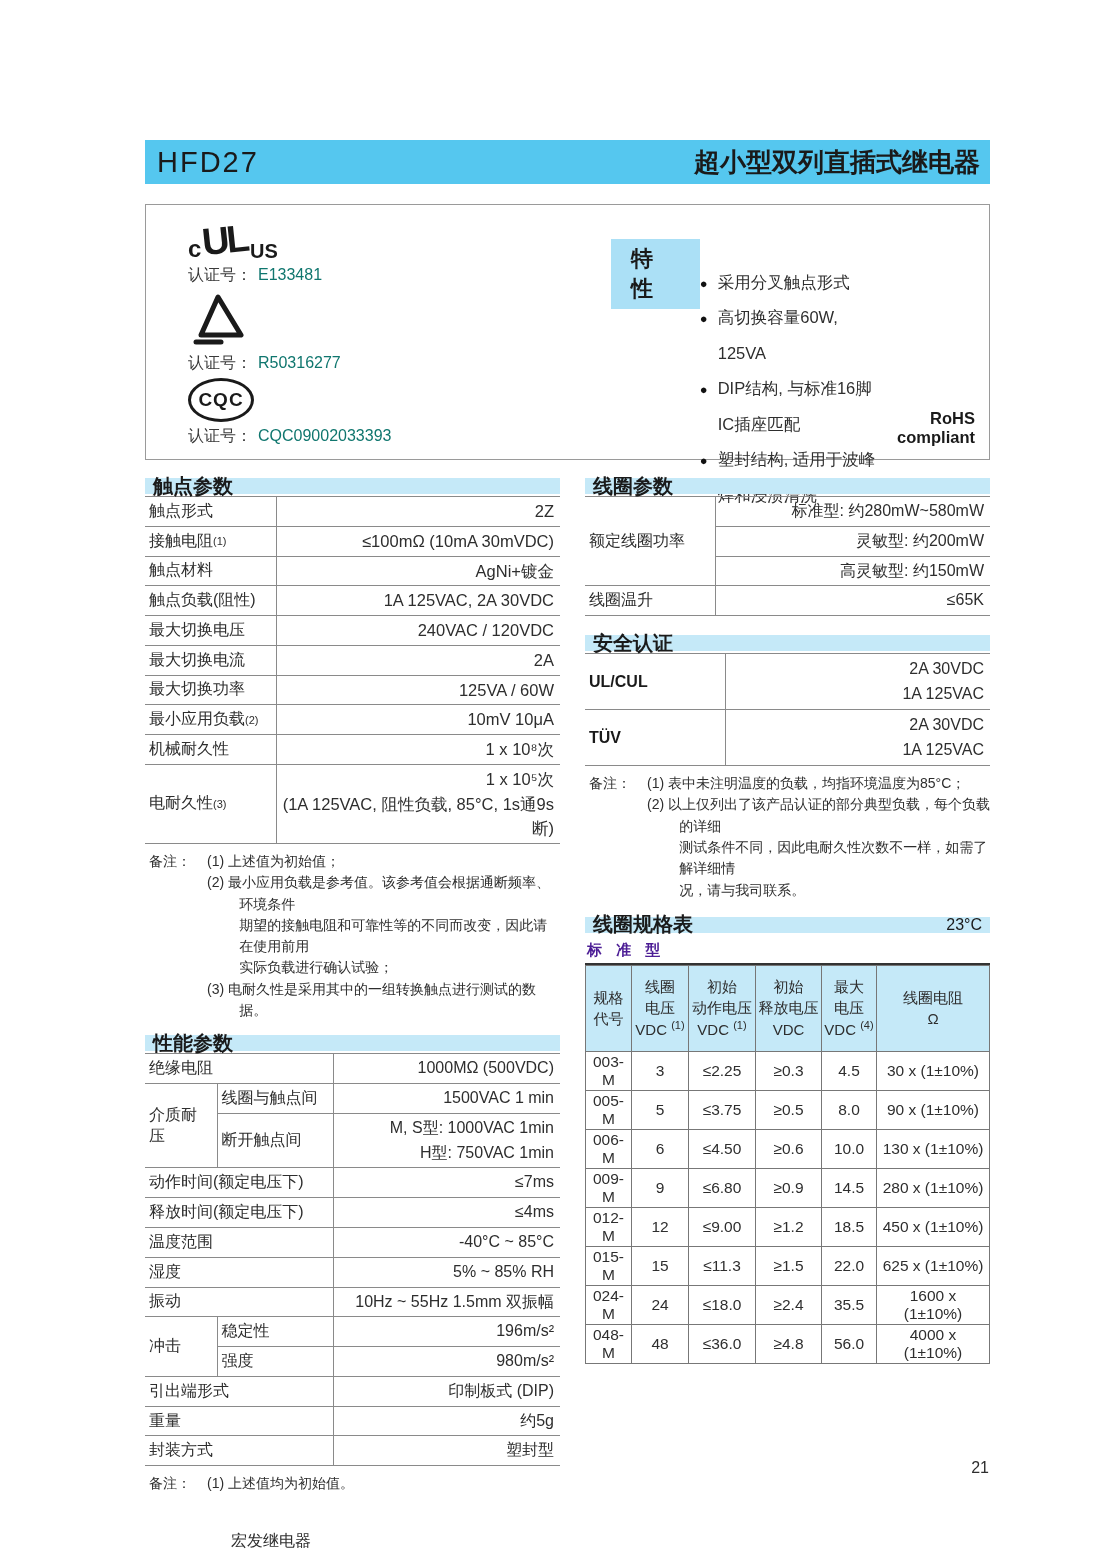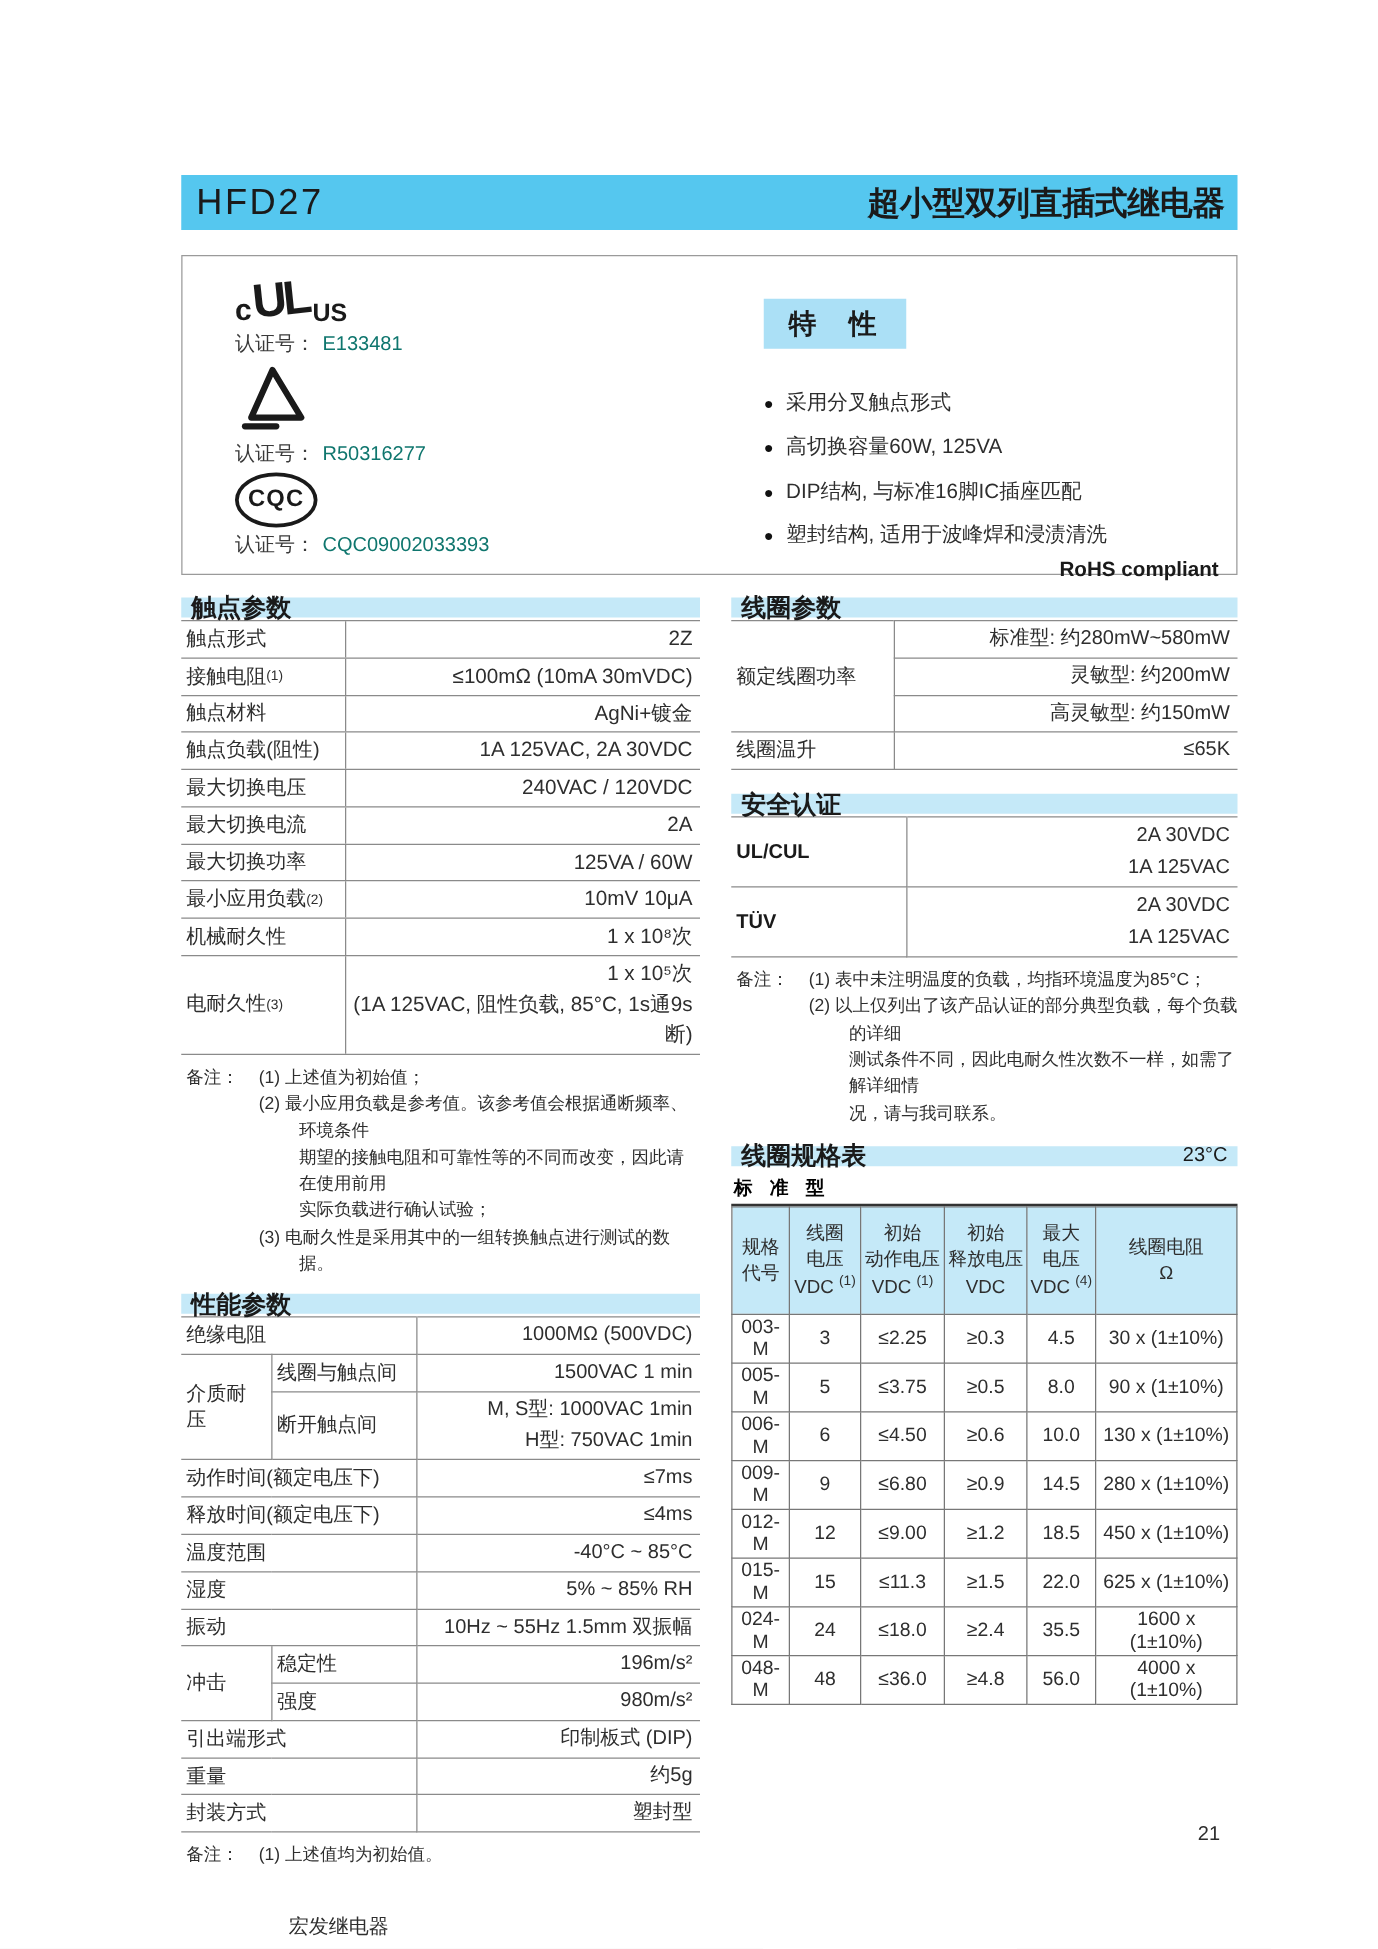--- a/index.html
+++ b/index.html
@@ -16,21 +16,21 @@
   .cert-box { margin-top:20px; height:256px; border:1px solid #9a9a9a; display:flex; }
   .cert-left { flex:1; padding:16px 10px 12px 42px; display:flex; flex-direction:column; justify-content:space-between; }
   .cert-unit { display:flex; flex-direction:column; gap:4px; }
   .cert-line { font-size:16px; color:#3a3a3a; }
   .cert-line .num { margin-left:6px; color:#0f766e; }
   .ul-logo { display:flex; align-items:flex-end; color:#1a1a1a; line-height:1; }
   .ul-c { font-size:24px; font-weight:900; }
   .ul-mark { font-size:38px; font-weight:900; letter-spacing:-3px; transform:rotate(-6deg); margin:0 3px 2px 1px; }
   .ul-us { font-size:20px; font-weight:900; }
   .cqc-logo { width:66px; height:44px; border:3px solid #1a1a1a; border-radius:50%; display:flex; align-items:center; justify-content:center; font-size:19px; font-weight:bold; letter-spacing:1px; color:#1a1a1a; }
-  .cert-right { width:392px; padding:34px 14px 12px 14px; display:flex; flex-direction:column; }
+  .cert-right { width:392px; padding:34px 14px 12px 14px; display:flex; flex-direction:row; }
   .feat-title { display:inline-block; background:#ABE0F6; font-size:22px; font-weight:bold; color:#1a1a1a; letter-spacing:10px; padding:5px 14px 5px 20px; align-self:flex-start; }
   .bullets { margin-top:26px; }
   .bullet-row { display:flex; align-items:baseline; gap:10px; font-size:16.5px; color:#2e2e2e; line-height:2.15; }
   .bullet-dot { font-size:13px; color:#111; }
   .rohs { margin-top:auto; text-align:right; font-size:16.5px; font-weight:bold; color:#1a1a1a; }
 
   
   .cols { display:flex; gap:25px; margin-top:18px; }
   .col-l { width:415px; }
   .col-r { width:405px; }
@@ -52,31 +52,31 @@
   .note { padding-left:2.3em; text-indent:-2.3em; white-space:pre-line; }
 
   
   table.ln { width:100%; border-collapse:collapse; border-top:1px solid #8a8a8a; }
   table.ln td { border-bottom:1px solid #8a8a8a; font-size:16px; color:#2e2e2e; padding:2px 6px 2px 4px; height:26px; }
   table.ln td.div-r { border-right:1px solid #8a8a8a; }
   table.ln td.val { text-align:right; white-space:pre-line; line-height:1.55; }
   table.ln td.lbl-b { font-weight:bold; color:#1a1a1a; }
 
   
-  .subtitle { font-size:15px; font-weight:bold; letter-spacing:5px; color:#000000; padding:6px 2px 3px 2px; border-bottom:2px solid #333;font-family:Liberation Serif, serif; }
+  .subtitle { font-size:15px; font-weight:bold; letter-spacing:5px; color:#4c1d95; padding:6px 2px 3px 2px; border-bottom:2px solid #333; }
   table.spec { width:100%; border-collapse:collapse;border-radius:20px; }
   table.spec th, table.spec td { border:1px solid #777; text-align:center; color:#2e2e2e; }
   table.spec th { background:#C5E9F8; font-weight:normal; font-size:15px; height:86px; padding:2px 1px; }
   table.spec th .hl { white-space:pre-line; line-height:1.45; }
   table.spec td { font-size:15.5px; height:30px; padding:1px 3px; }
 
   
   .footer { margin-left:83px; width:765px; margin-top:22px; }
   .company { font-size:16px; color:#2e2e2e; padding-left:3px; margin-bottom:2px; }
-  .page-num { position:absolute; right:126px; bottom:82px; font-size:16px; color:#2e2e2e; }
+  .page-num { position:absolute; right:113px; bottom:82px; font-size:16px; color:#2e2e2e; }
 </style>
 </head>
 <body>
 
 <div class="page">
   <div class="content">
 
     <div class="header-bar">
       <span class="header-model">HFD27</span>
       <span class="header-title">超小型双列直插式继电器</span>

